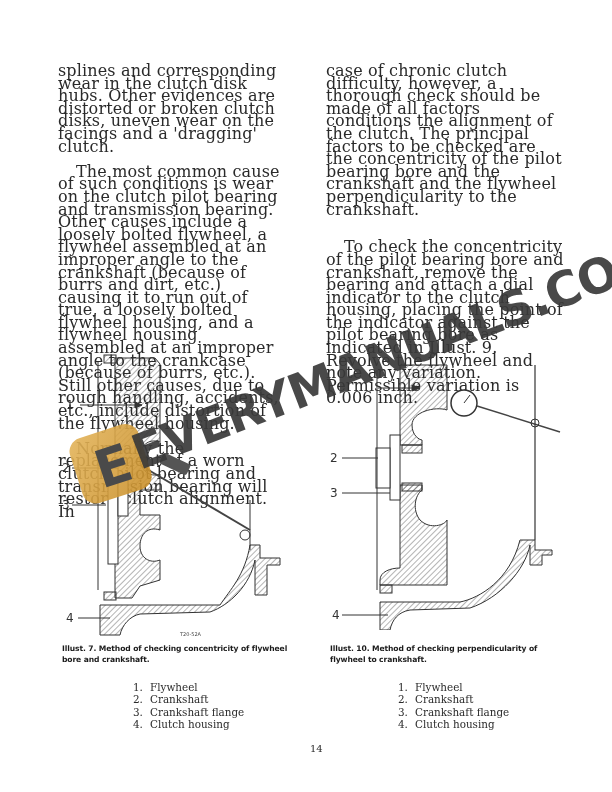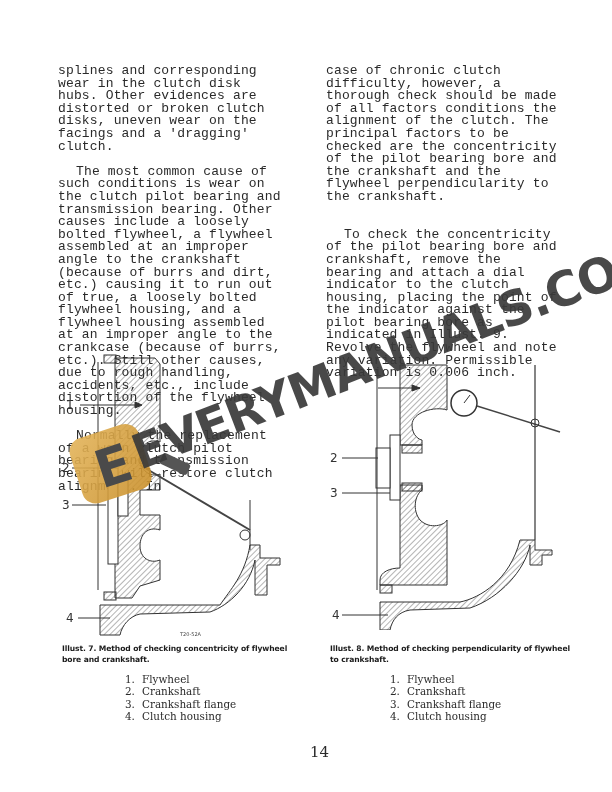--- a/index.html
+++ b/index.html
@@ -1,43 +1,43 @@
 <!DOCTYPE html>
 <html><head>
   <meta charset="utf-8">
   <style>
     html, body { margin: 0; padding: 0; }
     body {
       width: 612px; height: 792px; background: #ffffff; position: relative; overflow: hidden;
       font-family: "DejaVu Serif", "Liberation Serif", serif; color: #2a2a2a;
     }
-    .col { position: absolute; font-size: 13px; line-height: 12.6px; letter-spacing: 0.15px; font-family: Liberation Mono, monospace; }
+    .col { position: absolute; font-size: 16px; line-height: 12.6px; letter-spacing: 0.15px; }
     .col p { margin: 0 0 12.6px 0; }
     .col .ind { text-indent: 18px; }
     #col-left { left: 58px; top: 65px; width: 228px; }
     #col-right { left: 326px; top: 65px; width: 238px; }
     .caution { margin-left: 42px !important; }
     .caution-tail { margin-top: -12.6px !important; }
     .u { text-decoration: underline; }
     .gap { height: 12.6px; }
     .figure { position: absolute; }
     #fig9 { left: 60px; top: 350px; width: 240px; height: 290px; }
     #fig10 { left: 320px; top: 340px; width: 250px; height: 290px; }
     .caption {
       position: absolute; font-family: "DejaVu Sans", "Liberation Sans", sans-serif;
       font-weight: bold; font-size: 7.6px; line-height: 11px; color: #1b1b1b; letter-spacing: -0.1px;
     }
     #cap9 { left: 62px; top: 643px; width: 240px; }
     #cap10 { left: 330px; top: 643px; width: 240px; }
-    .legend { position: absolute; font-size: 10.4px; line-height: 12.4px; list-style: none; margin: 0; padding: 0; }
+    .legend { position: absolute; font-size: 10.4px; line-height: 12.4px; list-style: none; margin: 8px; padding: 0; }
     .legend li { white-space: nowrap; }
     .legend .n { display: inline-block; width: 17px; }
     #legend9 { left: 125px; top: 673px; }
     #legend10 { left: 390px; top: 673px; }
-    #page-number { position: absolute; left: 310px; top: 743px; font-size: 15px; }
+    #page-number { position: absolute; left: 310px; top: 743px; font-size: 10px; }
     #watermark { position: absolute; left: 0; top: 0; width: 612px; height: 792px; pointer-events: none; }
   </style>
 </head>
 <body>
 
 <div id="col-left" class="col">
   <p>splines and corresponding wear in the clutch disk hubs.  Other evidences are distorted or broken clutch disks, uneven wear on the facings and a 'dragging' clutch.</p>
   <p class="ind">The most common cause of such conditions is wear on the clutch pilot bearing and transmission bearing.  Other causes include a loosely bolted flywheel, a flywheel assembled at an improper angle to the crankshaft (because of burrs and dirt, etc.) causing it to run out of true, a loosely bolted flywheel housing, and a flywheel housing assembled at an improper angle to the crankcase (because of burrs, etc.).  Still other causes, due to rough handling, accidents, etc., include distortion of the flywheel housing.</p>
   <p class="ind">Normally the replacement of a worn clutch pilot bearing and transmission bearing will restore clutch alignment.  In</p>
 </div>
@@ -115,21 +115,21 @@
     <line x1="22" y1="118" x2="58" y2="118"></line>
     <line x1="22" y1="153" x2="70" y2="153"></line>
     <line x1="22" y1="275" x2="68" y2="275"></line>
   </g>
   <text x="10" y="122" font-family="DejaVu Sans, sans-serif" font-size="12" fill="#333">2</text>
   <text x="10" y="157" font-family="DejaVu Sans, sans-serif" font-size="12" fill="#333">3</text>
   <text x="12" y="279" font-family="DejaVu Sans, sans-serif" font-size="12" fill="#333">4</text>
 </svg>
 
 <div id="cap9" class="caption">Illust. 7.  Method of checking concentricity of flywheel bore and crankshaft.</div>
-<div id="cap10" class="caption">Illust. 8.  Method of checking perpendicularity of flywheel to crankshaft.</div>
+<div id="cap10" class="caption">Illust. 10.  Method of checking perpendicularity of flywheel to crankshaft.</div>
 
 <ul id="legend9" class="legend">
   <li><span class="n">1.</span><span>Flywheel</span></li>
   <li><span class="n">2.</span><span>Crankshaft</span></li>
   <li><span class="n">3.</span><span>Crankshaft flange</span></li>
   <li><span class="n">4.</span><span>Clutch housing</span></li>
 </ul>
 <ul id="legend10" class="legend">
   <li><span class="n">1.</span><span>Flywheel</span></li>
   <li><span class="n">2.</span><span>Crankshaft</span></li>

